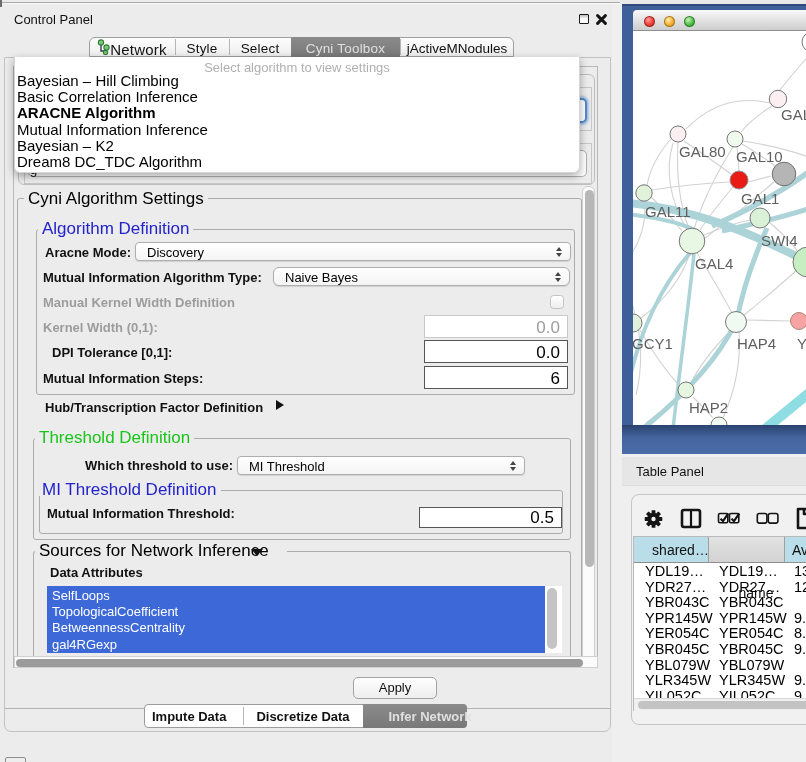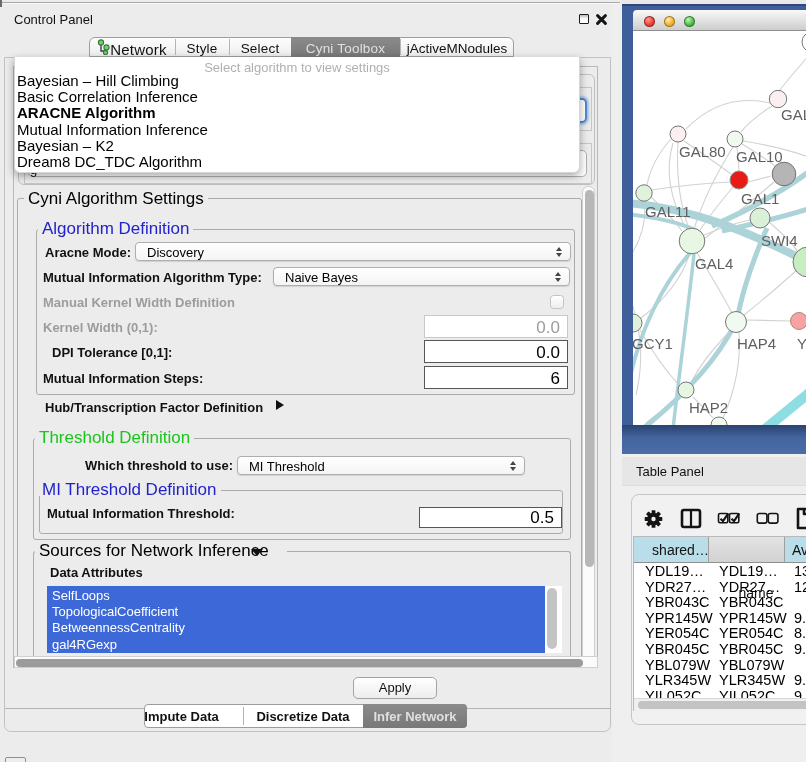--- a/index.html
+++ b/index.html
@@ -73,21 +73,21 @@
 
 <div class="a t13 b" style="left:45px;top:245px;">Aracne Mode:</div>
 <div class="combo" style="left:135px;top:242px;width:436px;height:19px;">
   <span class="ct">Discovery</span>
   <span class="steppers">
         <span class="up"></span>
         <span class="dn"></span>
       </span>
 </div>
 <div class="a t13 b" style="left:43px;top:270px;">Mutual Information Algorithm Type:</div>
-<div class="combo" style="left:273px;top:267px;width:297px;height:19px;">
+<div class="combo" style="left:273px;top:267px;width:297px;height:19px;border-radius:6px;">
   <span class="ct">Naive Bayes</span>
   <span class="steppers">
         <span class="up"></span>
         <span class="dn"></span>
       </span>
 </div>
 <div class="a t13 b dis" style="left:43px;top:295px;">Manual Kernel Width Definition</div>
 <div class="a" style="left:550px;top:295px;width:14px;height:14px;border:1px solid #c3c3c3;border-radius:3.5px;background:linear-gradient(#ffffff,#ededed);box-sizing:border-box;"></div>
 <div class="a t13 b dis" style="left:43px;top:320px;">Kernel Width (0,1):</div>
 <div class="field dis" style="left:424px;top:315px;width:144px;height:23px;border:1px solid #c9c9c9;line-height:23px;box-sizing:border-box;padding-right:7px;">0.0</div>
@@ -129,23 +129,23 @@
 <div class="a" style="left:14px;top:656px;width:584px;height:12px;background:#fbfbfb;border:1px solid #cfcfcf;box-sizing:border-box;"></div>
 <div class="a" style="left:16px;top:658.5px;width:567px;height:8px;background:#9b9b9b;border-radius:4px;"></div>
 
 <div class="a" style="left:353px;top:677px;width:84px;height:22px;background:linear-gradient(#ffffff,#ededed);border:1px solid #a3a3a3;border-radius:5px;box-sizing:border-box;text-align:center;font-size:13px;line-height:20px;color:#111;">Apply</div>
 
 <div class="a" style="left:5px;top:708px;width:606px;height:1px;background:#b3b3b3;"></div>
 
 <div class="a" style="left:144px;top:704px;width:323px;height:24px;background:#fff;border:1px solid #9c9c9c;border-radius:4px;box-sizing:border-box;"></div>
 <div class="a" style="left:243px;top:707px;width:1px;height:18px;background:#b5b5b5;"></div>
 <div class="a" style="left:363px;top:704px;width:104px;height:24px;background:linear-gradient(#8b8b8b,#787878);border-radius:0 4px 4px 0;"></div>
-<div class="a t13 b" style="left:132px;top:709px;width:99px;text-align:center;">Impute Data</div>
+<div class="a t13 b" style="left:152px;top:709px;width:99px;">Impute Data</div>
 <div class="a t13 b" style="left:243px;top:709px;width:120px;text-align:center;">Discretize Data</div>
-<div class="a t13 b" style="left:363px;top:709px;width:104px;text-align:center;color:#e0e0e0;">Infer Network</div>
+<div class="a t13 b" style="left:363px;top:709px;width:104px;text-align:center;color:#e0e0e0;padding-left:15px;">Infer Network</div>
 
 <div class="a" style="left:5px;top:757px;width:19px;height:12px;border:1.6px solid #8f8f8f;border-radius:2px;background:#ededed;"></div>
 
 <div class="a" style="left:14px;top:57px;width:566px;height:116px;background:#fff;border:1px solid #d6d6d6;border-top:none;border-radius:0 0 6px 6px;box-shadow:0 3px 8px rgba(0,0,0,.35);box-sizing:border-box;z-index:60;"></div>
 <div class="a" style="left:14px;top:60px;width:566px;text-align:center;font-size:13px;color:#b0b0b0;z-index:61;">Select algorithm to view settings</div>
 <div class="a" style="left:17px;top:73px;font-size:15px;color:#000;line-height:16.2px;z-index:61;">Bayesian – Hill Climbing<br>Basic Correlation Inference<br><span class="b">ARACNE Algorithm</span><br>Mutual Information Inference<br>Bayesian – K2<br>Dream8 DC_TDC Algorithm</div>
 
 <div class="a" style="left:612px;top:4px;width:10px;height:758px;background:#efefef;"></div>
 <div class="a" style="left:622px;top:4px;width:184px;height:450px;background:#3e5f9a;"></div>
 <div class="a" style="left:622px;top:4px;width:184px;height:2px;background:#31497a;"></div>

